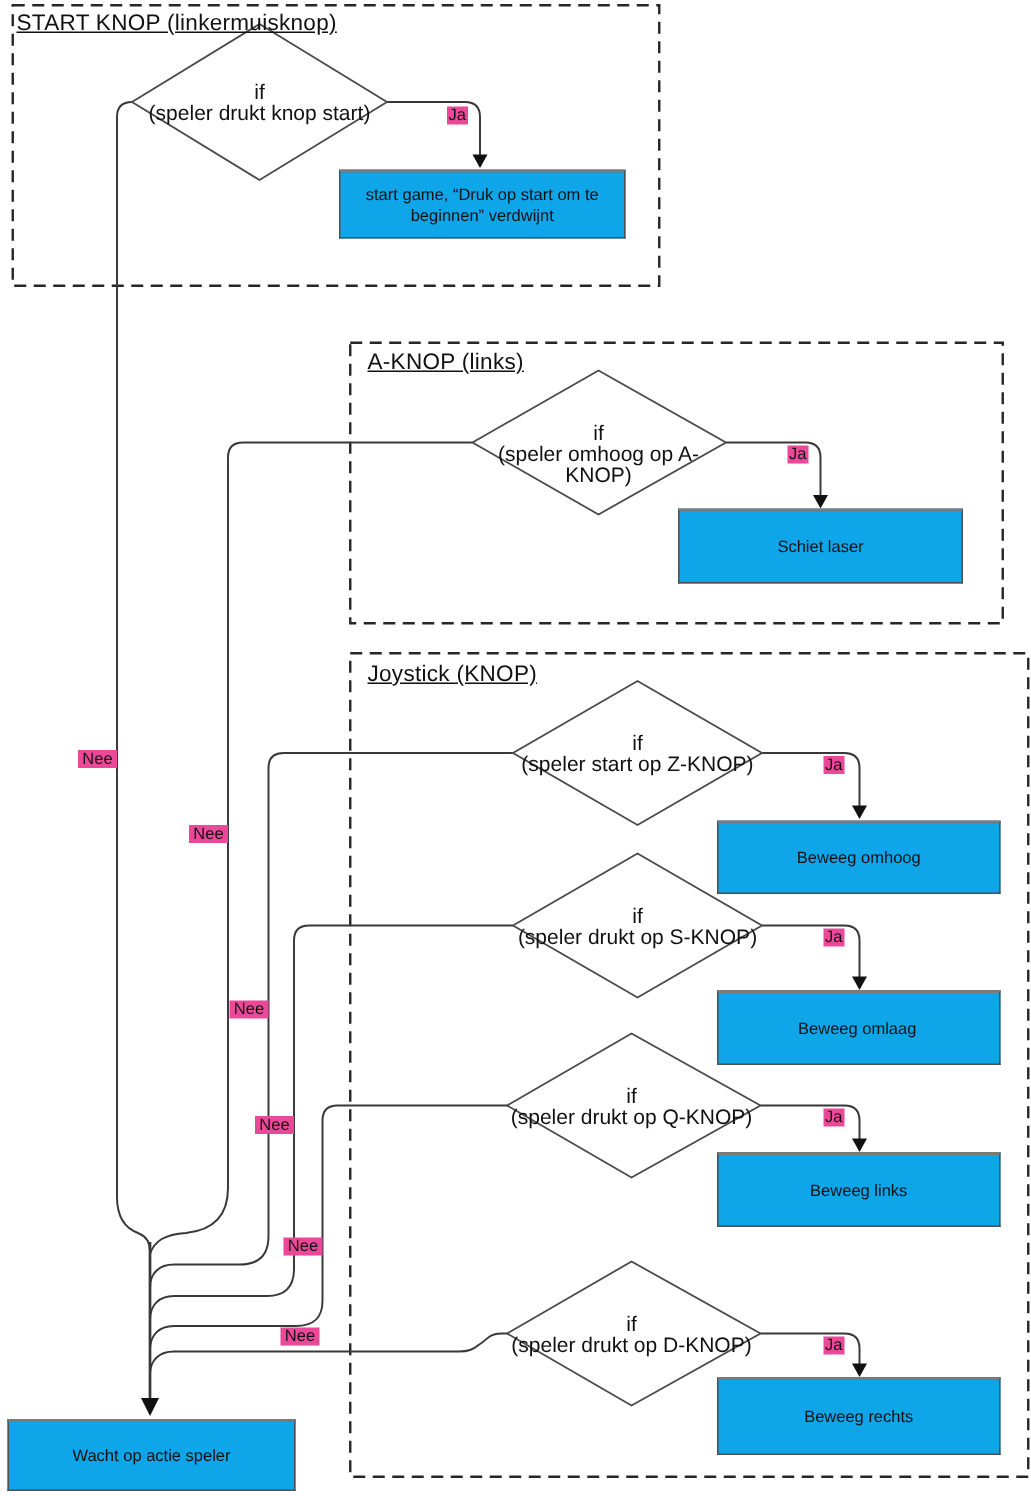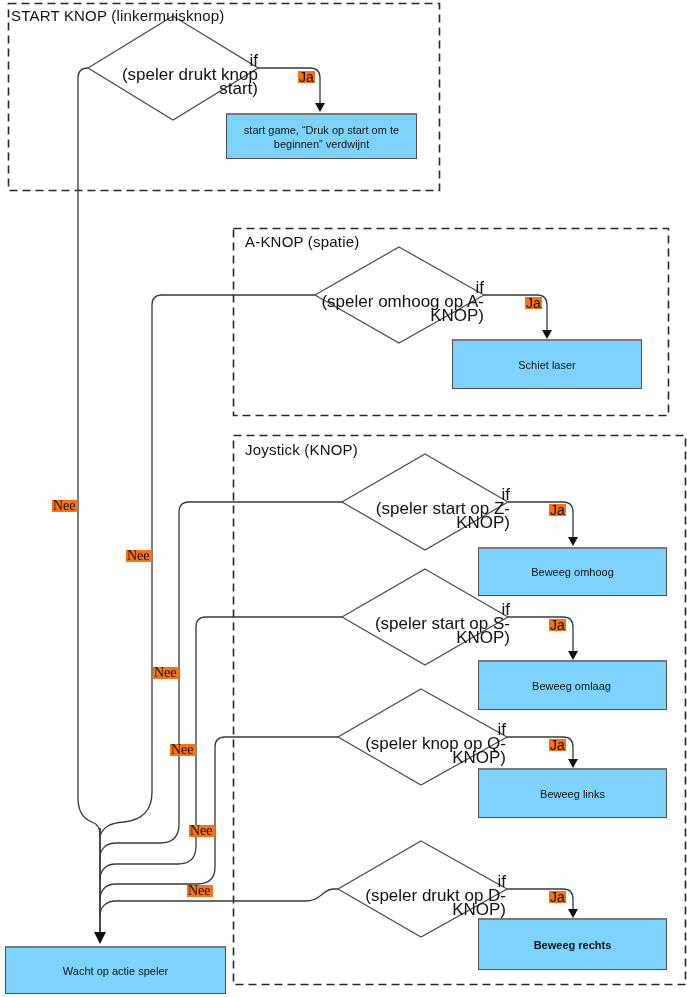--- a/index.html
+++ b/index.html
@@ -1,28 +1,28 @@
 <!DOCTYPE html>
 <html><head>
 <meta charset="utf-8">
 <style>
   html,body{margin:0;padding:0;background:#fff;}
   body{width:687px;height:997px;position:relative;overflow:hidden;
        font-family:"Liberation Sans",sans-serif;color:#111;}
   #stage{position:absolute;left:0;top:0;width:687px;height:997px;}
   svg.wires{position:absolute;left:0;top:0;z-index:1;}
   .abs{position:absolute;z-index:2;}
-  .section-title{font-size:15px;letter-spacing:.2px;white-space:nowrap;}
-  .diamond-label{width:170px;text-align:right;font-size:17px;line-height:14px;}
-  .action-box{box-sizing:border-box;background:#7dd3fc;border:1.5px solid #4f4f4f;
+  .section-title{font-size:15px;letter-spacing:.2px;white-space:nowrap;text-decoration:underline;}
+  .diamond-label{width:170px;text-align:center;font-size:14px;line-height:14px;}
+  .action-box{box-sizing:border-box;background:#0ea5e9;border:1.5px solid #4f4f4f;
       border-top-color:#7a7a7a;border-top-width:2px;
       display:flex;align-items:center;justify-content:center;text-align:center;
       font-size:11px;line-height:14px;padding:2px 14px;z-index:2;}
-  .edge-label{font-size:14px;line-height:12px;background:#f97316;padding:0 1px;white-space:nowrap;}
-  .nee{width:24px;text-align:left;font-family:Liberation Serif, serif;}
+  .edge-label{font-size:11px;line-height:12px;background:#ec4899;padding:0 1px;white-space:nowrap;}
+  .nee{width:24px;text-align:center;}
 </style>
 </head>
 <body>
 
 <div id="stage">
 
   <svg class="wires" width="687" height="997" viewBox="0 0 687 997">
 
     <g fill="none" stroke="#262626" stroke-width="1.6" stroke-dasharray="8 5">
       <rect x="8.5" y="3.5" width="431" height="187"></rect>
@@ -63,55 +63,55 @@
       <polygon points="173,16 258,68 173,120 88,68"></polygon>
       <polygon points="399,247 484,295 399,343 315,295"></polygon>
       <polygon points="425,454 508,502 425,550 342,502"></polygon>
       <polygon points="425,569 508,617 425,665 342,617"></polygon>
       <polygon points="421,689 507,737 421,785 338,737"></polygon>
       <polygon points="421,841 507,889 421,937 338,889"></polygon>
     </g>
   </svg>
 
   <div class="abs section-title" style="left:11px;top:7px;">START KNOP (linkermuisknop)</div>
-  <div class="abs section-title" style="left:245px;top:233px;">A-KNOP (spatie)</div>
+  <div class="abs section-title" style="left:245px;top:233px;">A-KNOP (links)</div>
   <div class="abs section-title" style="left:245px;top:441px;">Joystick (KNOP)</div>
 
   <div class="abs diamond-label" style="left:88px;top:54px;">
     <div>if</div>
     <div>(speler drukt knop start)</div>
   </div>
   <div class="abs diamond-label" style="left:314px;top:281px;">
     <div>if</div>
     <div>(speler omhoog op A-KNOP)</div>
   </div>
   <div class="abs diamond-label" style="left:340px;top:488px;">
     <div>if</div>
     <div>(speler start op Z-KNOP)</div>
   </div>
   <div class="abs diamond-label" style="left:340px;top:603px;">
     <div>if</div>
-    <div>(speler start op S-KNOP)</div>
+    <div>(speler drukt op S-KNOP)</div>
   </div>
   <div class="abs diamond-label" style="left:336px;top:723px;">
     <div>if</div>
-    <div>(speler knop op Q-KNOP)</div>
+    <div>(speler drukt op Q-KNOP)</div>
   </div>
   <div class="abs diamond-label" style="left:336px;top:875px;">
     <div>if</div>
     <div>(speler drukt op D-KNOP)</div>
   </div>
 
   <div class="abs action-box" style="left:226px;top:113px;width:191px;height:46px;">start game, “Druk op start om te beginnen” verdwijnt</div>
   <div class="abs action-box" style="left:452px;top:339px;width:190px;height:50px;">Schiet laser</div>
   <div class="abs action-box" style="left:478px;top:547px;width:189px;height:49px;">Beweeg omhoog</div>
   <div class="abs action-box" style="left:478px;top:660px;width:189px;height:50px;padding-left:12px;">Beweeg omlaag</div>
   <div class="abs action-box" style="left:478px;top:768px;width:189px;height:50px;">Beweeg links</div>
-  <div class="abs action-box" style="left:478px;top:918px;width:189px;height:52px;font-weight:bold;">Beweeg rechts</div>
-  <div class="abs action-box" style="left:5px;top:946px;width:221px;height:48px;">Wacht op actie speler</div>
+  <div class="abs action-box" style="left:478px;top:918px;width:189px;height:52px;">Beweeg rechts</div>
+  <div class="abs action-box" style="left:5px;top:946px;width:192px;height:48px;">Wacht op actie speler</div>
 
   <div class="abs edge-label" style="left:298px;top:71px;">Ja</div>
   <div class="abs edge-label" style="left:525px;top:297px;">Ja</div>
   <div class="abs edge-label" style="left:549px;top:504px;">Ja</div>
   <div class="abs edge-label" style="left:549px;top:619px;">Ja</div>
   <div class="abs edge-label" style="left:549px;top:739px;">Ja</div>
   <div class="abs edge-label" style="left:549px;top:891px;">Ja</div>
 
   <div class="abs edge-label nee" style="left:52px;top:500px;">Nee</div>
   <div class="abs edge-label nee" style="left:126px;top:550px;">Nee</div>

